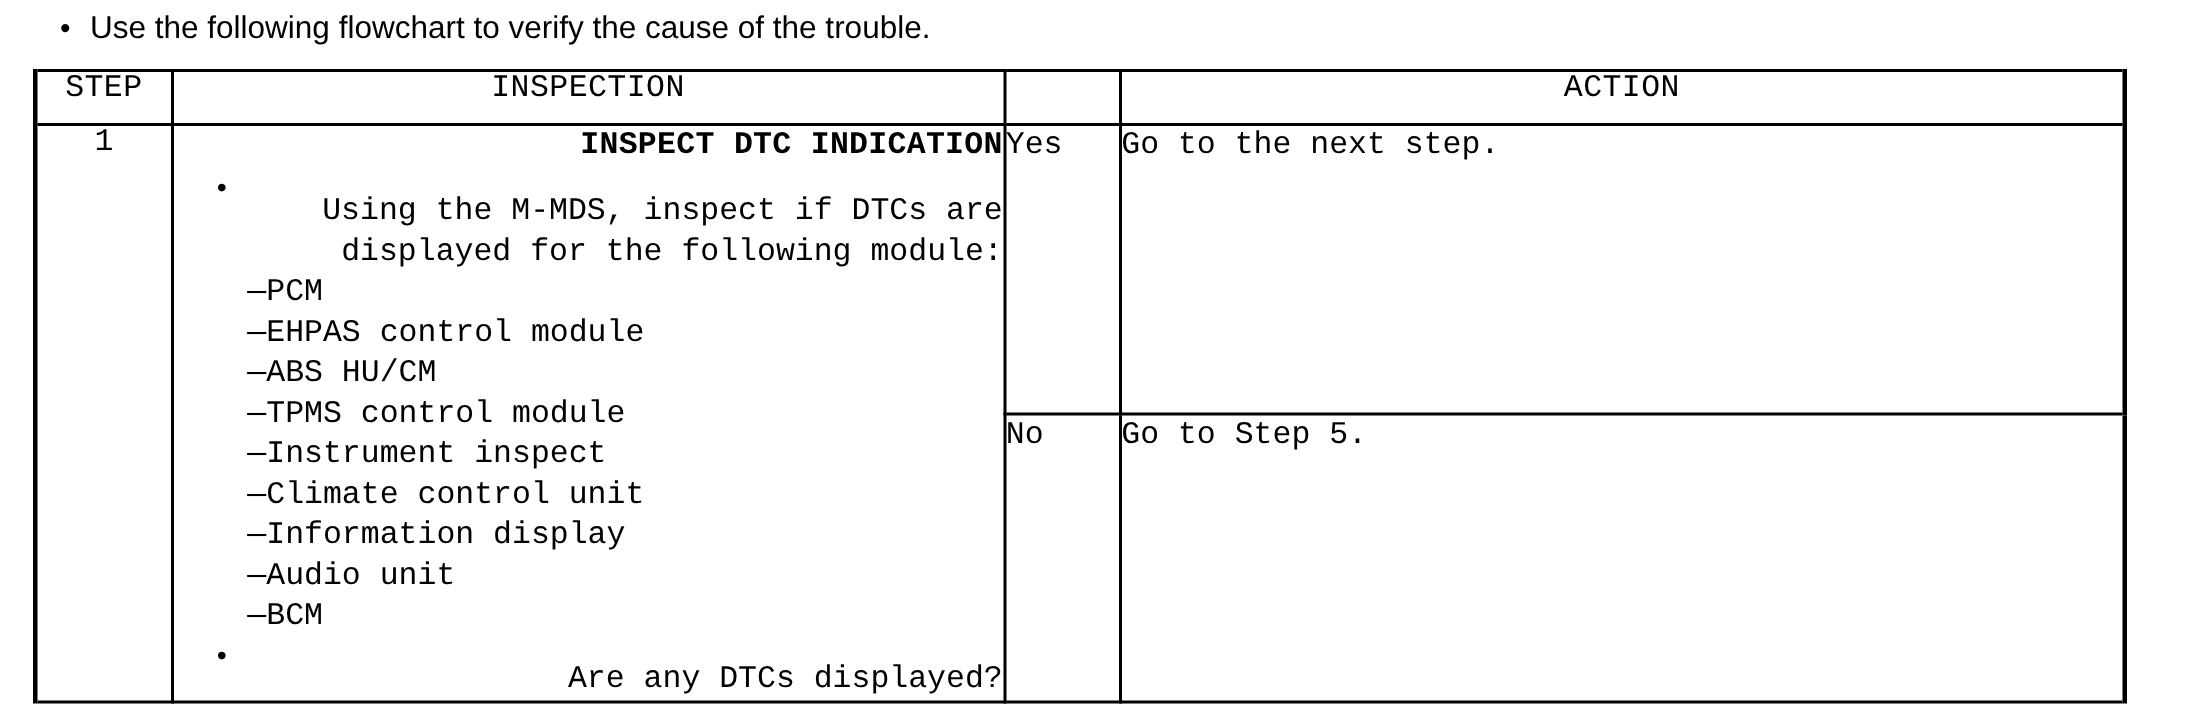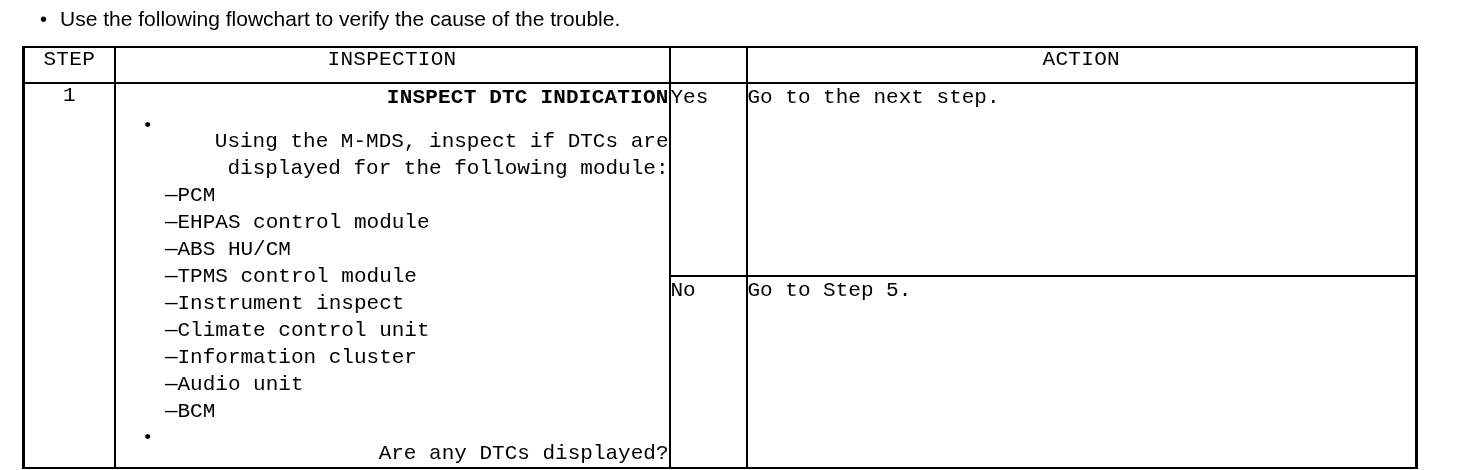--- a/index.html
+++ b/index.html
@@ -205,21 +205,21 @@
           <li>
             <span class="dash">—</span>
             <span>Instrument inspect</span>
           </li>
           <li>
             <span class="dash">—</span>
             <span>Climate control unit</span>
           </li>
           <li>
             <span class="dash">—</span>
-            <span>Information cluster</span>
+            <span>Information display</span>
           </li>
           <li>
             <span class="dash">—</span>
             <span>Audio unit</span>
           </li>
           <li>
             <span class="dash">—</span>
             <span>BCM</span>
           </li>
         </ul>

